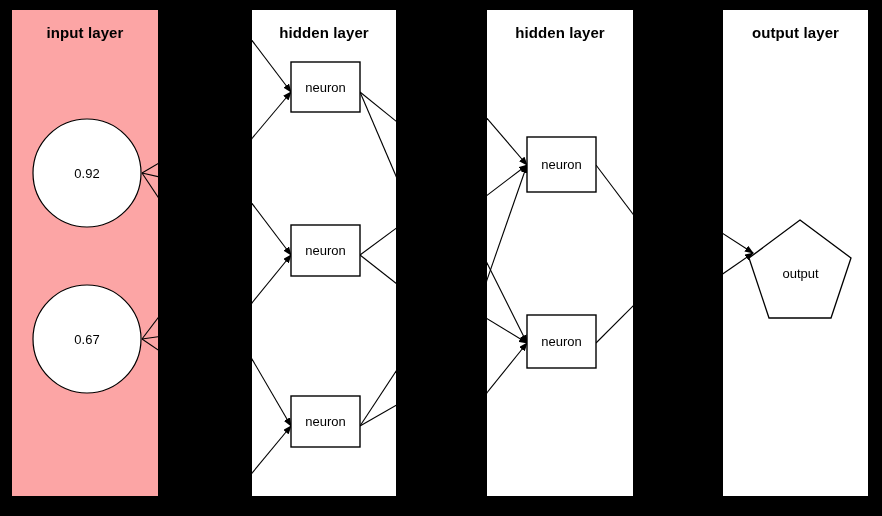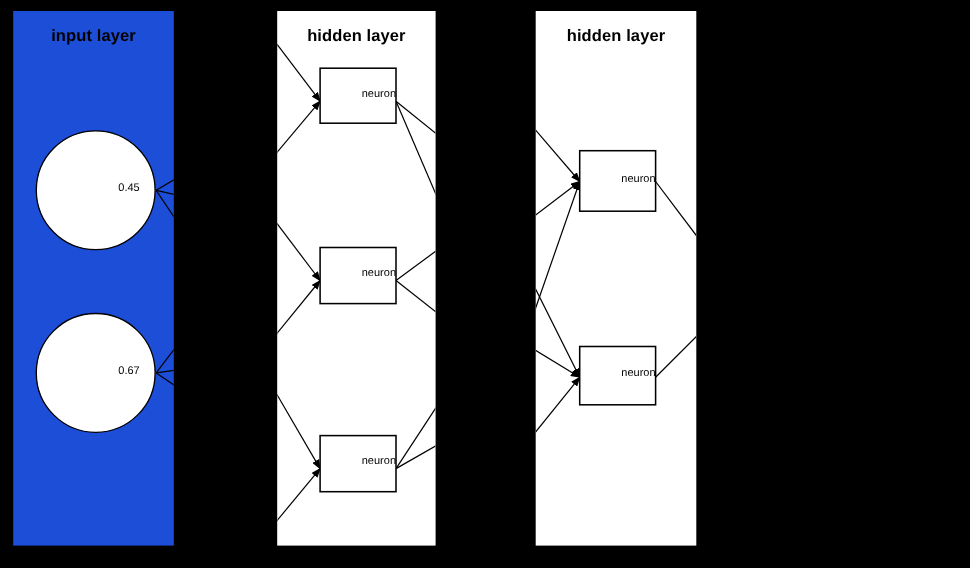--- a/index.html
+++ b/index.html
@@ -30,51 +30,51 @@
     color: #000000;
     letter-spacing: 0.1px;
   }
   .layer-svg {
     position: absolute;
     left: 0;
     top: 0;
   }
   .node-label {
     position: absolute;
-    text-align: right;
-    font-size: 10px;
+    text-align: center;
+    font-size: 13px;
     color: #000000;
     pointer-events: none;
     white-space: nowrap;
   }
 </style>
 </head>
 <body>
 
 <div id="canvas">
 
-  <div class="layer" style="left:12px; top:10px; width:146px; height:486px; background:#1d4ed8;">
+  <div class="layer" style="left:12px; top:10px; width:146px; height:486px; background:#fca5a5;">
     <div class="layer-title" style="top:14px;">input layer</div>
     <svg class="layer-svg" width="146" height="486">
 
       <g stroke="#000000" stroke-width="1.1" fill="none">
         <line x1="130" y1="163" x2="152" y2="150"></line>
         <line x1="130" y1="163" x2="152" y2="168"></line>
         <line x1="130" y1="163" x2="152" y2="196"></line>
       </g>
       <g stroke="#000000" stroke-width="1.1" fill="none">
         <line x1="130" y1="329" x2="152" y2="300"></line>
         <line x1="130" y1="329" x2="152" y2="326"></line>
         <line x1="130" y1="329" x2="152" y2="344"></line>
       </g>
 
       <circle cx="75" cy="163" r="54" fill="#ffffff" stroke="#000000" stroke-width="1.2"></circle>
       <circle cx="75" cy="329" r="54" fill="#ffffff" stroke="#000000" stroke-width="1.2"></circle>
     </svg>
-    <div class="node-label" style="left:35px; top:156px; width:80px;">0.45</div>
+    <div class="node-label" style="left:35px; top:156px; width:80px;">0.92</div>
     <div class="node-label" style="left:35px; top:322px; width:80px;">0.67</div>
   </div>
 
   <div class="layer" style="left:252px; top:10px; width:144px; height:486px; background:#ffffff;">
     <div class="layer-title" style="top:14px;">hidden layer</div>
     <svg class="layer-svg" width="144" height="486">
       <defs>
         <marker id="arrowHead" markerWidth="9" markerHeight="7" refX="8" refY="3.5" orient="auto" markerUnits="userSpaceOnUse">
           <polygon points="0 0, 9 3.5, 0 7" fill="#000000"></polygon>
         </marker>
@@ -129,14 +129,31 @@
         <line x1="109" y1="155" x2="152" y2="212"></line>
         <line x1="109" y1="333" x2="152" y2="290"></line>
       </g>
       <rect x="40" y="127" width="69" height="55" fill="#ffffff" stroke="#000000" stroke-width="1.4"></rect>
       <rect x="40" y="305" width="69" height="53" fill="#ffffff" stroke="#000000" stroke-width="1.4"></rect>
     </svg>
     <div class="node-label" style="left:40px; top:147px; width:69px;">neuron</div>
     <div class="node-label" style="left:40px; top:324px; width:69px;">neuron</div>
   </div>
 
+  <div class="layer" style="left:723px; top:10px; width:145px; height:486px; background:#ffffff;">
+    <div class="layer-title" style="top:14px;">output layer</div>
+    <svg class="layer-svg" width="145" height="486">
+      <defs>
+        <marker id="arrowHead3" markerWidth="9" markerHeight="7" refX="8" refY="3.5" orient="auto" markerUnits="userSpaceOnUse">
+          <polygon points="0 0, 9 3.5, 0 7" fill="#000000"></polygon>
+        </marker>
+      </defs>
+      <g stroke="#000000" stroke-width="1.1" fill="none" marker-end="url(#arrowHead3)">
+        <line x1="-12" y1="216" x2="30" y2="243"></line>
+        <line x1="-12" y1="272" x2="30" y2="243"></line>
+      </g>
+
+      <polygon points="77,210 128,248 108,308 46,308 26,248" fill="#ffffff" stroke="#000000" stroke-width="1.3"></polygon>
+    </svg>
+    <div class="node-label" style="left:27px; top:256px; width:101px;">output</div>
+  </div>
 
 </div>
 
 </body></html>

